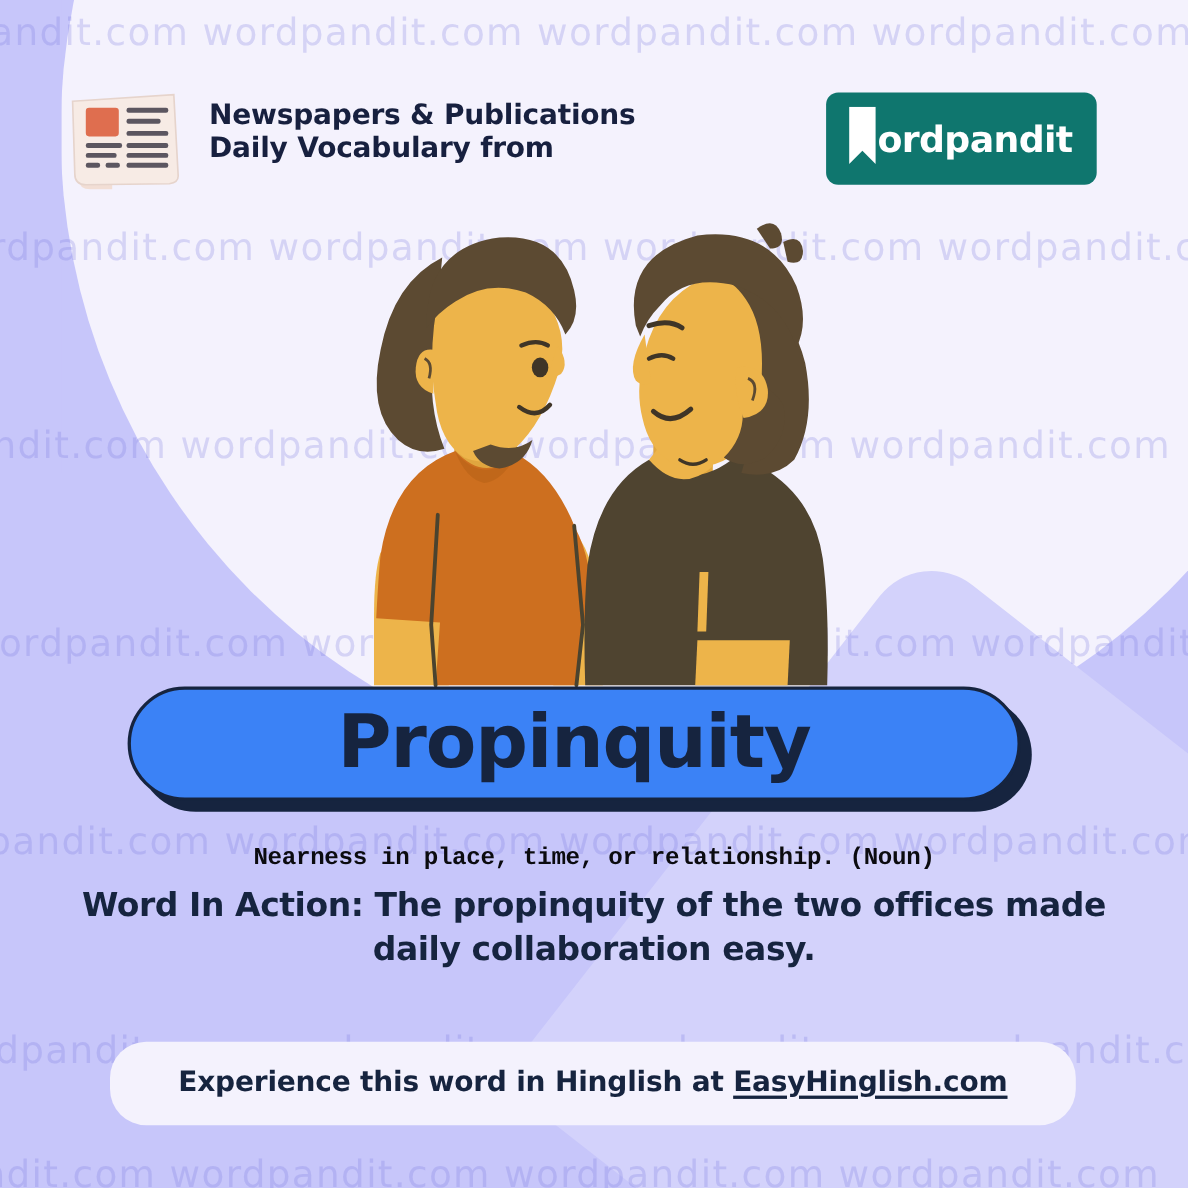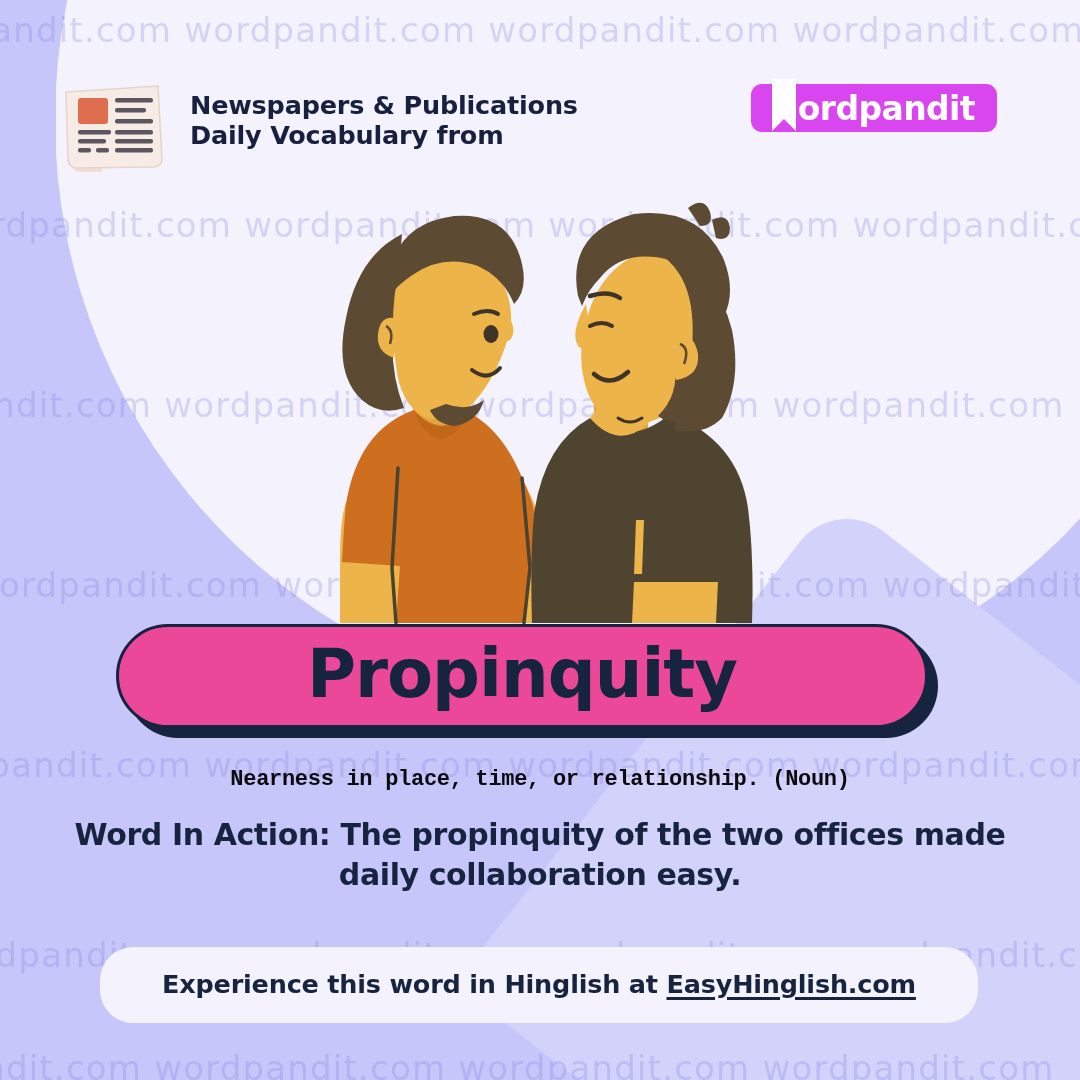--- a/index.html
+++ b/index.html
@@ -93,23 +93,23 @@
     font-size: 25.5px;
     font-weight: bold;
     line-height: 30px;
     color: #17203f;
     letter-spacing: -0.2px;
   }
   .brand-logo {
     position: absolute;
     right: 83px;
     top: 84px;
-    height: 48px;
+    height: 84px;
     min-width: 220px;
-    background: #d946ef;
+    background: #0f766e;
     border-radius: 11px;
     display: flex;
     align-items: center;
     padding: 0 22px 0 18px;
     box-sizing: border-box;
   }
   .brand-bookmark {
     position: relative;
     width: 30px;
     height: 58px;
@@ -151,21 +151,21 @@
     height: 104px;
     background: #16243f;
     border-radius: 52px;
   }
   .word-card {
     position: absolute;
     left: 0;
     top: 0;
     width: 812px;
     height: 104px;
-    background: #ec4899;
+    background: #3b82f6;
     border: 3px solid #16243f;
     border-radius: 52px;
     box-sizing: border-box;
     display: flex;
     align-items: center;
     justify-content: center;
   }
   .word-text {
     font-family: "DejaVu Sans", sans-serif;
     font-size: 67px;
@@ -186,21 +186,21 @@
   }
   .definition {
     font-family: Liberation Mono, monospace;
     font-size: 22px;
     font-weight: bold;
     color: #0b0b0f;
     letter-spacing: -0.3px;
     line-height: 36px;
   }
   .example {
-    margin-top: 17px;
+    margin-top: 6px;
     font-family: "DejaVu Sans", sans-serif;
     font-size: 30px;
     font-weight: bold;
     color: #16243f;
     letter-spacing: -0.4px;
     line-height: 40px;
     padding: 0 16px;
   }
 
   

